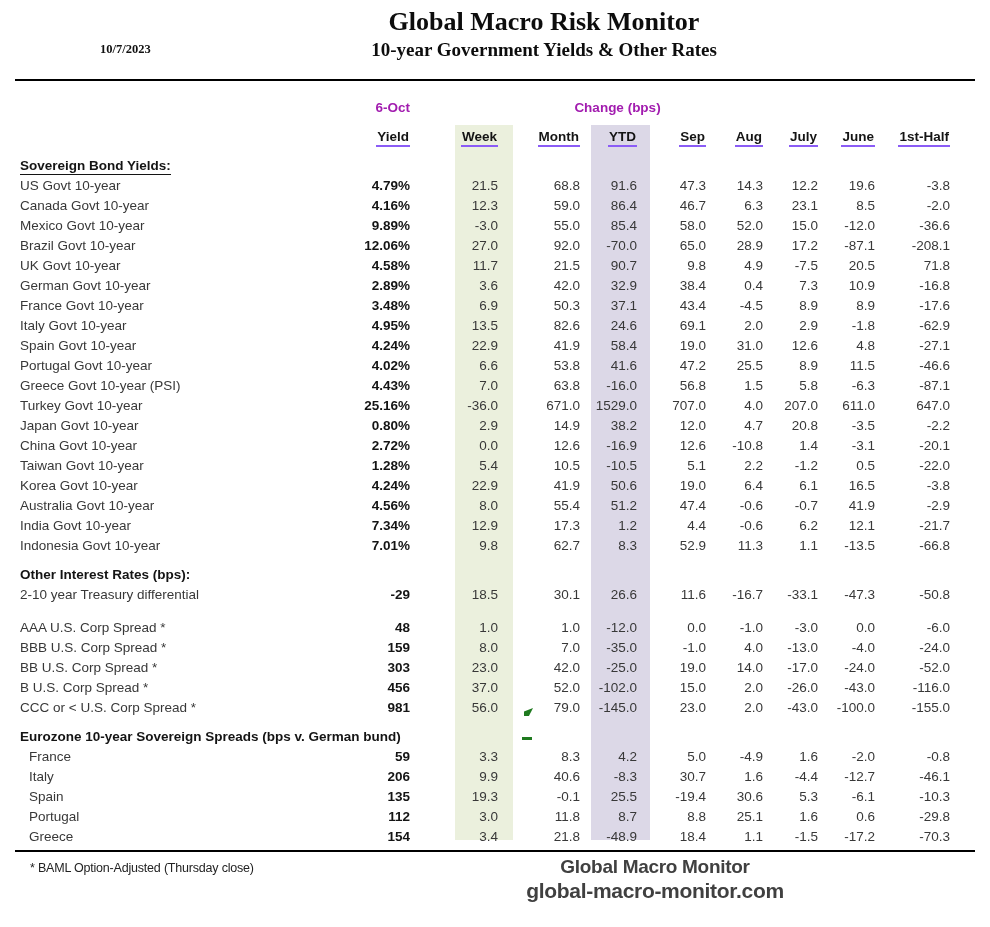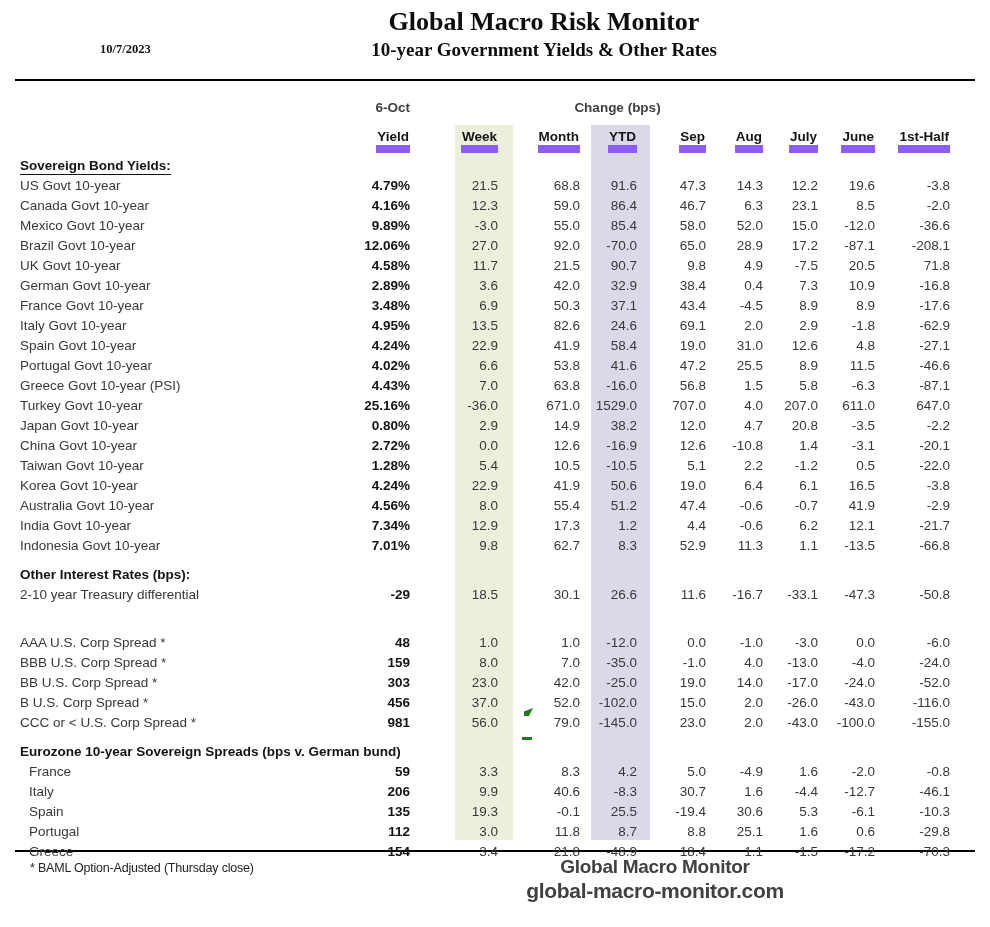--- a/index.html
+++ b/index.html
@@ -44,30 +44,30 @@
   .c-month { width:82px; }
   .c-ytd   { width:57px; }
   .c-sep   { width:69px; }
   .c-aug   { width:57px; }
   .c-july  { width:55px; }
   .c-june  { width:57px; }
   .c-half  { width:75px; }
   .b { font-weight:bold; color:#141414; }
   .num { color:#383838; }
 
-  .toprow { font-weight:bold; color:#404040; position:relative; height:18px; line-height:18px; }
+  .toprow { font-weight:bold; color:#a21caf; position:relative; height:18px; line-height:18px; }
   .change-label { position:absolute; left:515px; width:165px; text-align:center; top:0; }
   .headrow { margin-top:10px; height:21px; font-weight:bold; color:#141414; }
-  .hu { display:inline-block; border-bottom:8px solid #8b5cf6; padding:0 1px 0px 1px; line-height:17px; }
+  .hu { display:inline-block; border-bottom:2px solid #8b5cf6; padding:0 1px 0px 1px; line-height:17px; }
 
   .tbody { margin-top:8px; }
   .sechead { font-weight:bold; color:#141414; }
   .sechead .u { display:inline-block; border-bottom:1.6px solid #141414; line-height:17px; }
   .tsec.sec1 { margin-top:9px; }
-  .tsec.sec2 { margin-top:28px; }
+  .tsec.sec2 { margin-top:13px; }
   .tsec.sec3 { margin-top:9px; }
 
   
   .flag-mark {
     left:524px; top:708px; width:9px; height:8px; background:#1f7a1f;
     clip-path:polygon(0 45%, 100% 0, 55% 100%, 0 100%);
   }
   .dash-mark { left:522px; top:737px; width:10px; height:3px; background:#1f7a1f; }
 
   

